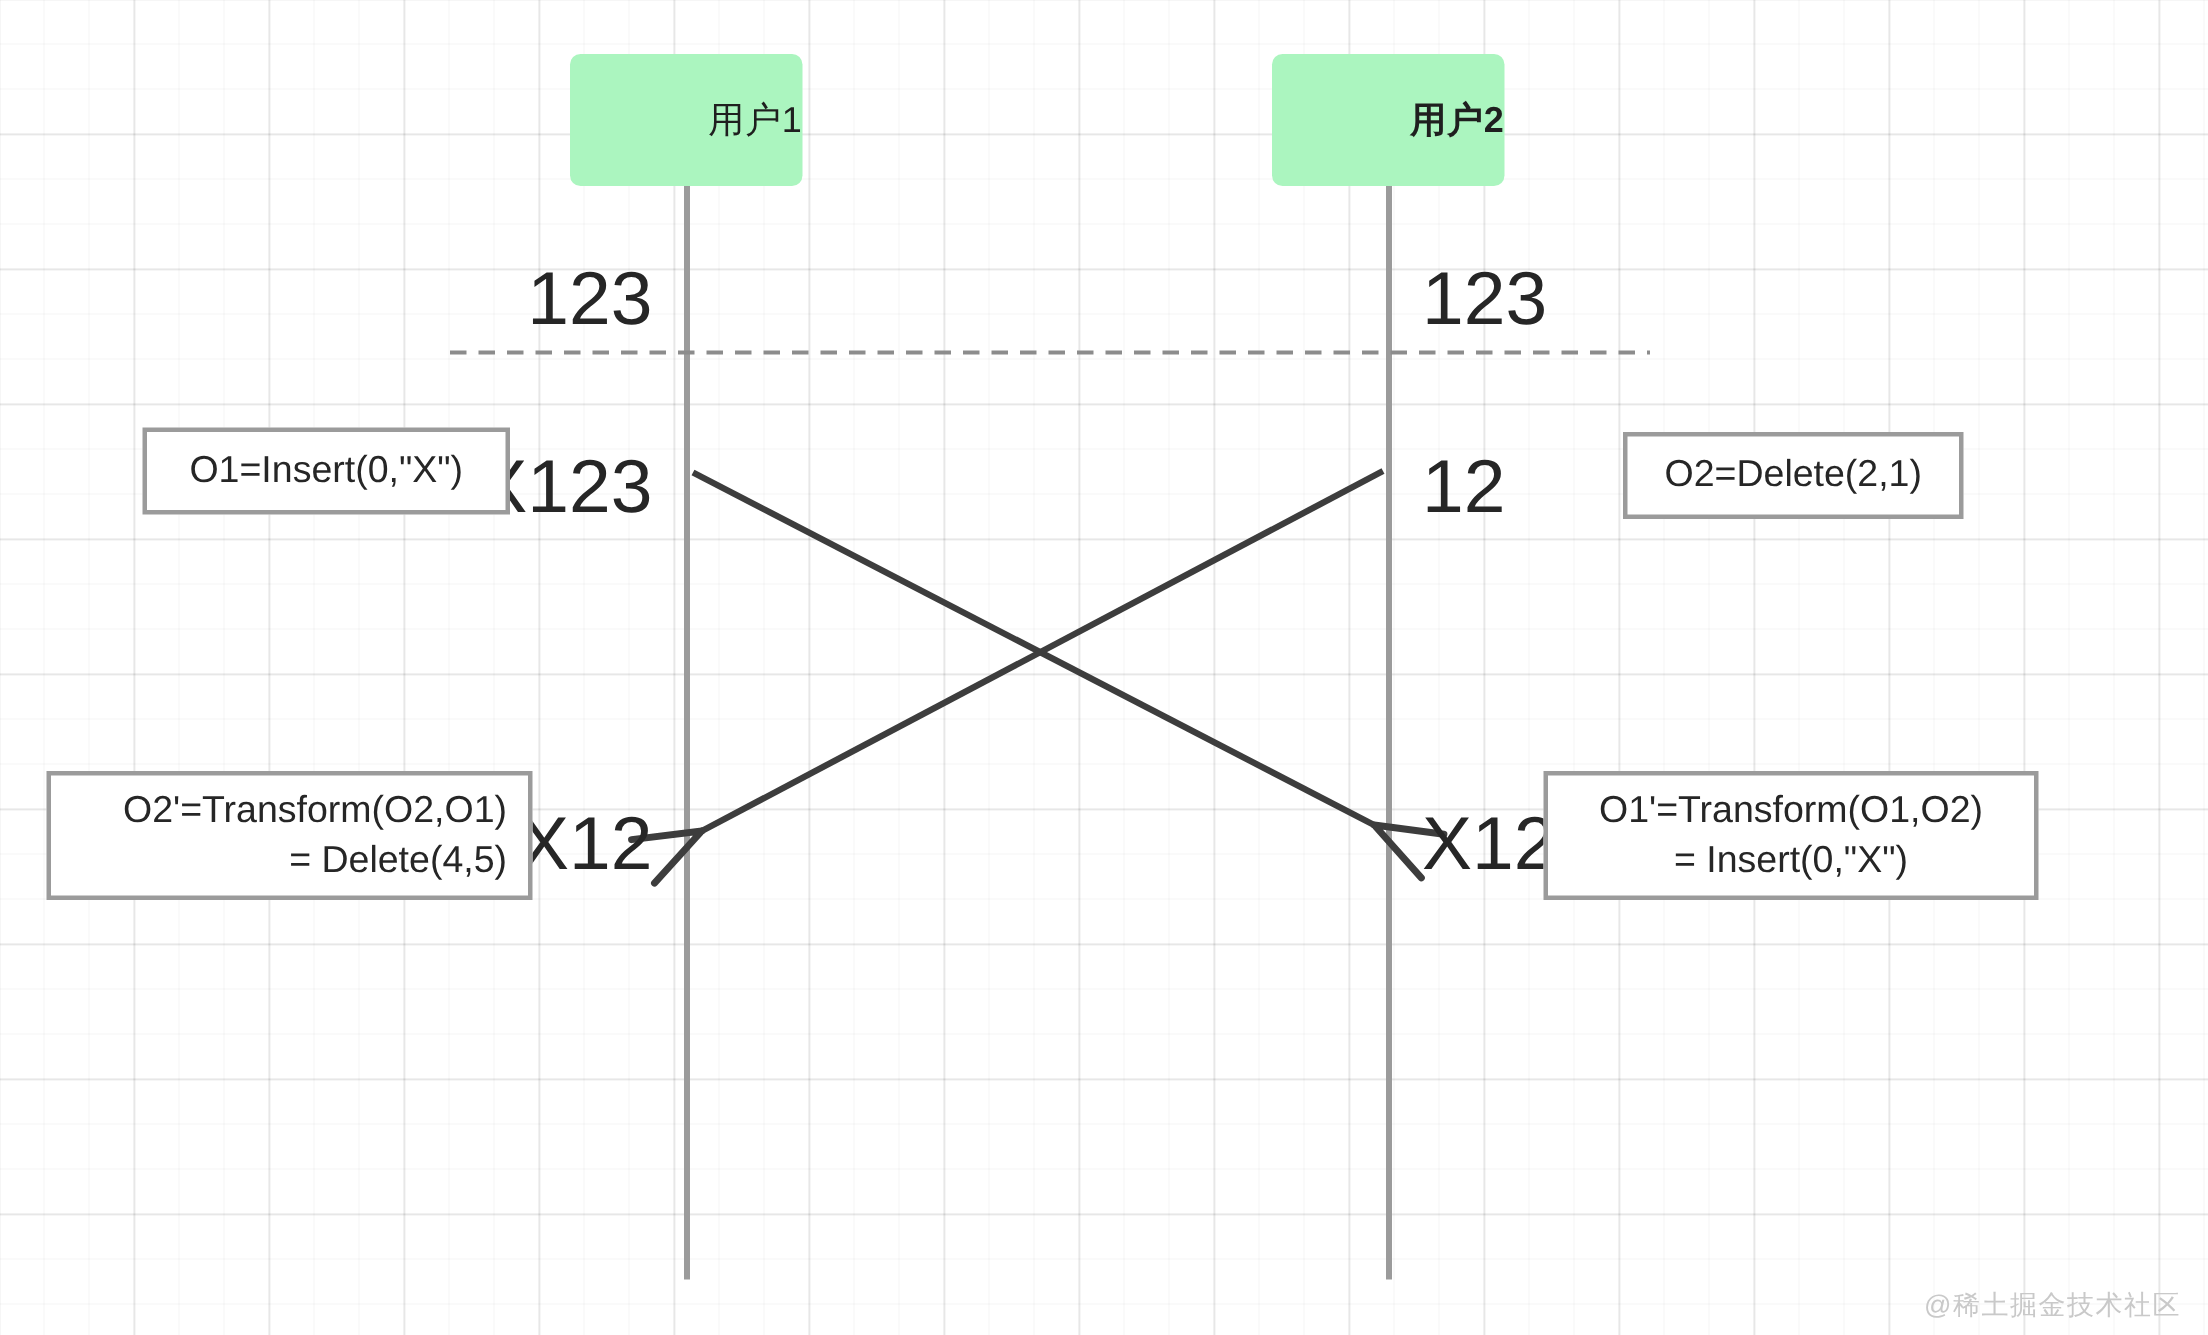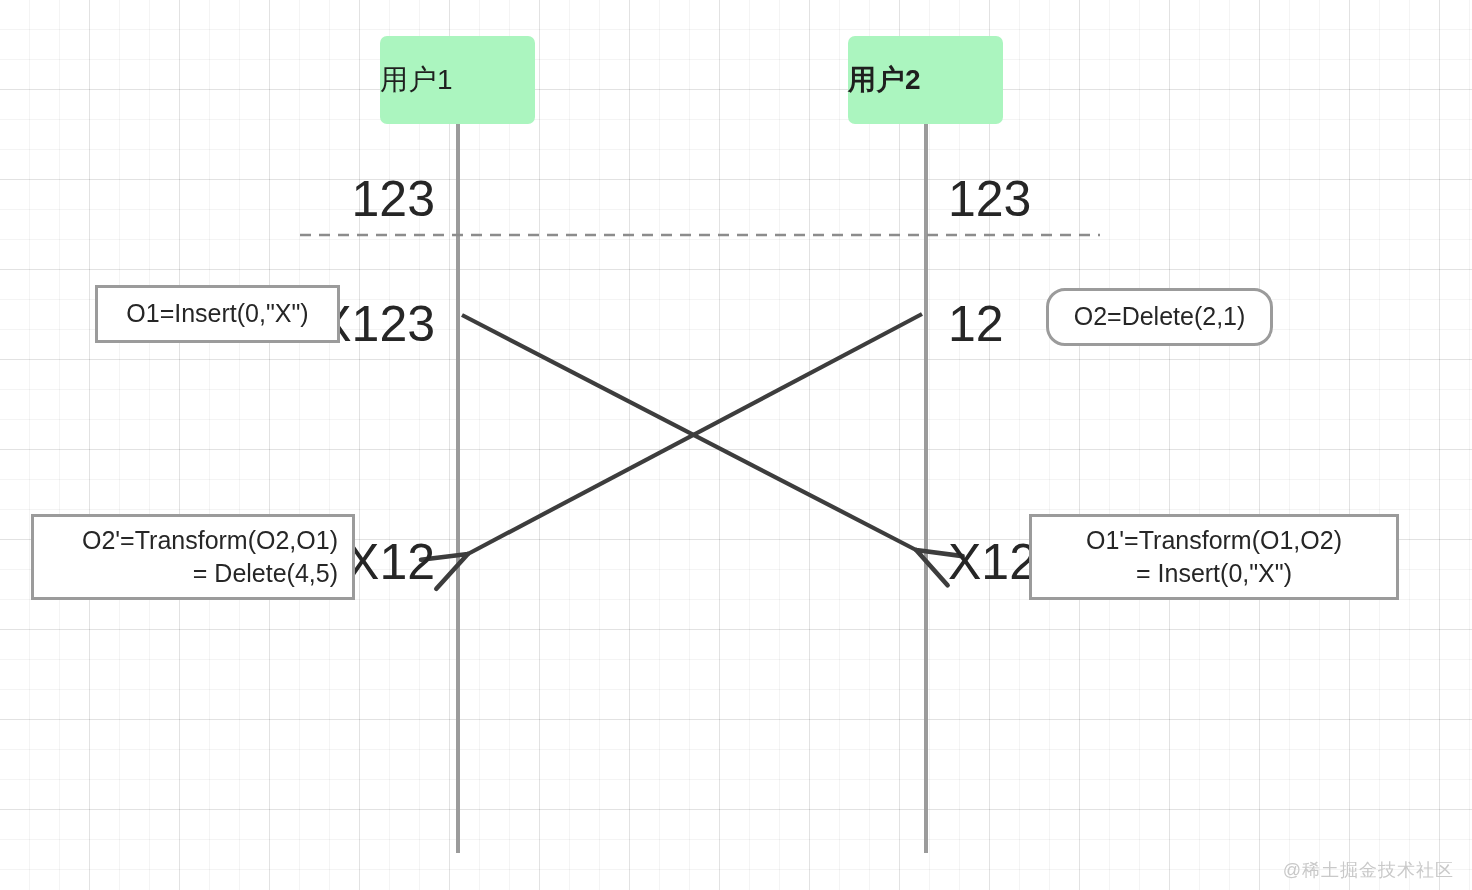--- a/index.html
+++ b/index.html
@@ -38,23 +38,23 @@
     height: 890px;
     pointer-events: none;
   }
   .actor-box {
     position: absolute;
     box-sizing: border-box;
     background: #abf5bf;
     border-radius: 7px;
     display: flex;
     align-items: center;
-    justify-content: flex-start;
+    justify-content: flex-end;
     color: #1f1f1f;
-    font-size: 28px;
+    font-size: 24px;
     letter-spacing: 0.5px;
   }
   .note-box {
     position: absolute;
     box-sizing: border-box;
     background: #ffffff;
     border: 3px solid #9b9b9b;
     display: flex;
     align-items: center;
     justify-content: center;
@@ -122,29 +122,29 @@
   <div class="state-label right-align" style="left:230px; top:295px; width:205px;">X123</div>
   <div class="state-label left-align" style="left:948px; top:295px; width:185px;">12</div>
 
   <div class="state-label right-align" style="left:230px; top:533px; width:205px;">X12</div>
   <div class="state-label left-align" style="left:948px; top:533px; width:185px;">X12</div>
 
   <div class="note-box" style="left:95px; top:285px; width:245px; height:58px;">
     <span>O1=Insert(0,"X")</span>
   </div>
 
-  <div class="note-box" style="left:1046px; top:288px; width:227px; height:58px;border-radius:19px;">
+  <div class="note-box" style="left:1082px; top:288px; width:227px; height:58px;">
     <span>O2=Delete(2,1)</span>
   </div>
 
   <div class="note-box" style="left:31px; top:514px; width:324px; height:86px; flex-direction:column;align-items:flex-end;">
     <span>O2'=Transform(O2,O1)</span>
     <span>= Delete(4,5)</span>
   </div>
 
-  <div class="note-box" style="left:1029px; top:514px; width:370px; height:86px; flex-direction:column;">
+  <div class="note-box" style="left:1029px; top:514px; width:330px; height:86px; flex-direction:column;">
     <span>O1'=Transform(O1,O2)</span>
     <span>= Insert(0,"X")</span>
   </div>
 
   <div class="watermark">@稀土掘金技术社区</div>
 
 </div>
 
 </body></html>

